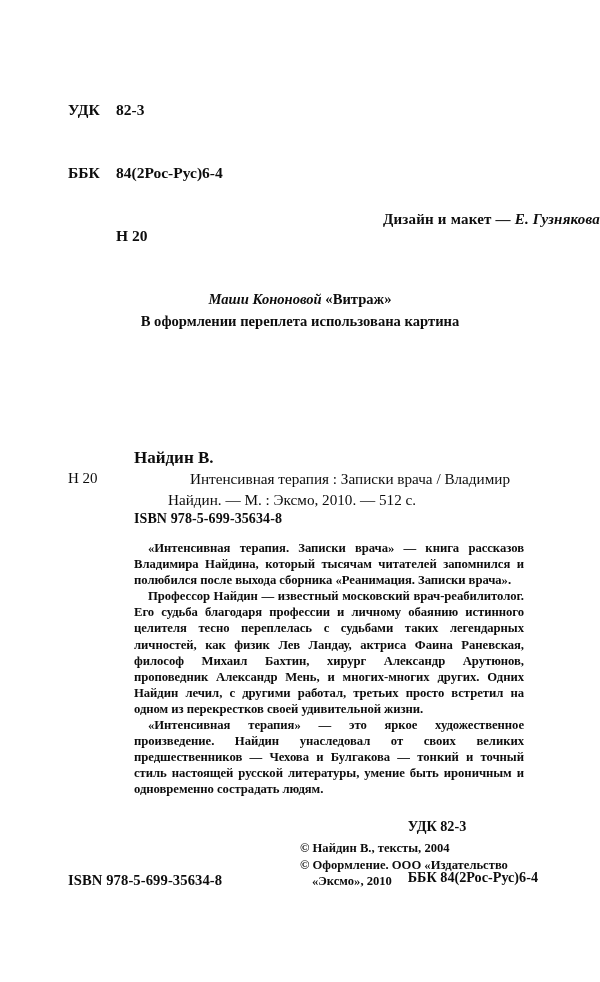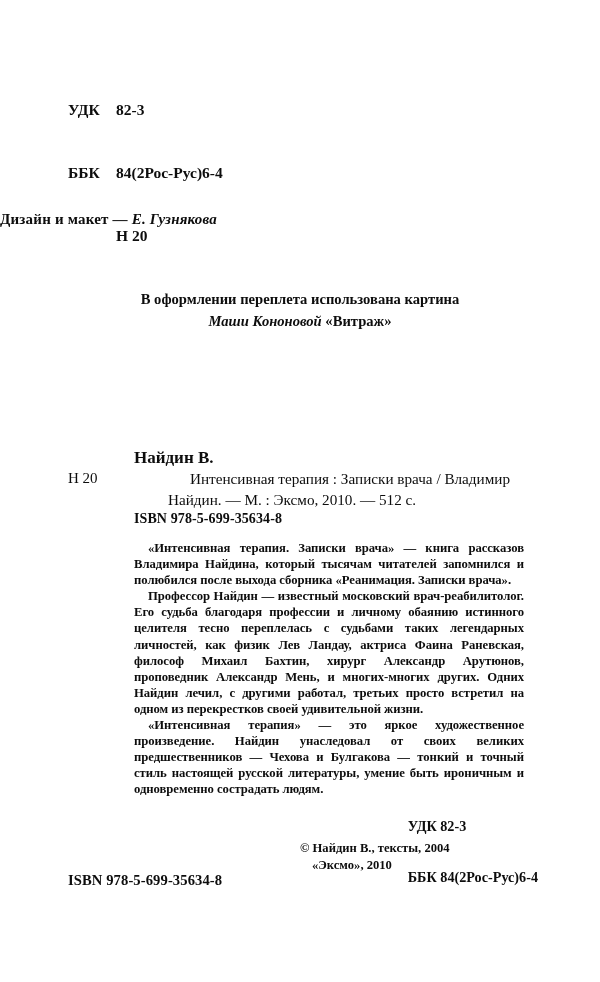--- a/index.html
+++ b/index.html
@@ -45,21 +45,21 @@
     display: inline-block;
     width: 48px;
   }
 
   
   .credit {
     position: absolute;
     left: 0;
     right: 0;
     top: 211px;
-    text-align: left;
+    text-align: right;
     font-weight: bold;
     font-size: 15px;
     letter-spacing: 0.2px;
   }
   .credit .name {
     font-style: italic;
   }
 
   
   .cover-note {
@@ -181,22 +181,22 @@
     <span class="row"><span class="lbl">УДК</span><span>82-3</span></span>
     <span class="row"><span class="lbl">ББК</span><span>84(2Рос-Рус)6-4</span></span>
     <span class="row"><span class="code-indent"></span><span>Н 20</span></span>
   </div>
 
   <div class="credit">
     <span>Дизайн и макет — </span><span class="name">Е. Гузнякова</span>
   </div>
 
   <div class="cover-note">
+    <div><span class="artist">Маши Кононовой</span><span> «Витраж»</span></div>
     <div>В оформлении переплета использована картина</div>
-    <div><span class="artist">Маши Кононовой</span><span> «Витраж»</span></div>
   </div>
 
   <div class="cip">
     <div class="cip-author">Найдин В.</div>
     <div class="cip-body">
       <span class="cip-sign">Н 20</span>
       <div class="cip-desc">Интенсивная терапия : Записки врача / Владимир Найдин. — М. : Эксмо, 2010. — 512 с.</div>
     </div>
   </div>
 
@@ -208,18 +208,19 @@
     <p>«Интенсивная терапия» — это яркое художественное произведение. Найдин унаследовал от своих великих предшественников — Чехова и Булгакова — тонкий и точный стиль настоящей русской литературы, умение быть ироничным и одновременно сострадать людям.</p>
   </div>
 
   <div class="udk-bottom">
     <div>УДК 82-3</div>
     <div>ББК 84(2Рос-Рус)6-4</div>
   </div>
 
   <div class="copyright">
     <span class="line">© Найдин В., тексты, 2004</span>
+    <span class="line">© Оформление. ООО «Издательство</span>
     <span class="line cont">«Эксмо», 2010</span>
   </div>
 
   <div class="isbn-bottom">ISBN 978-5-699-35634-8</div>
 
 </div>
 
 </body></html>

